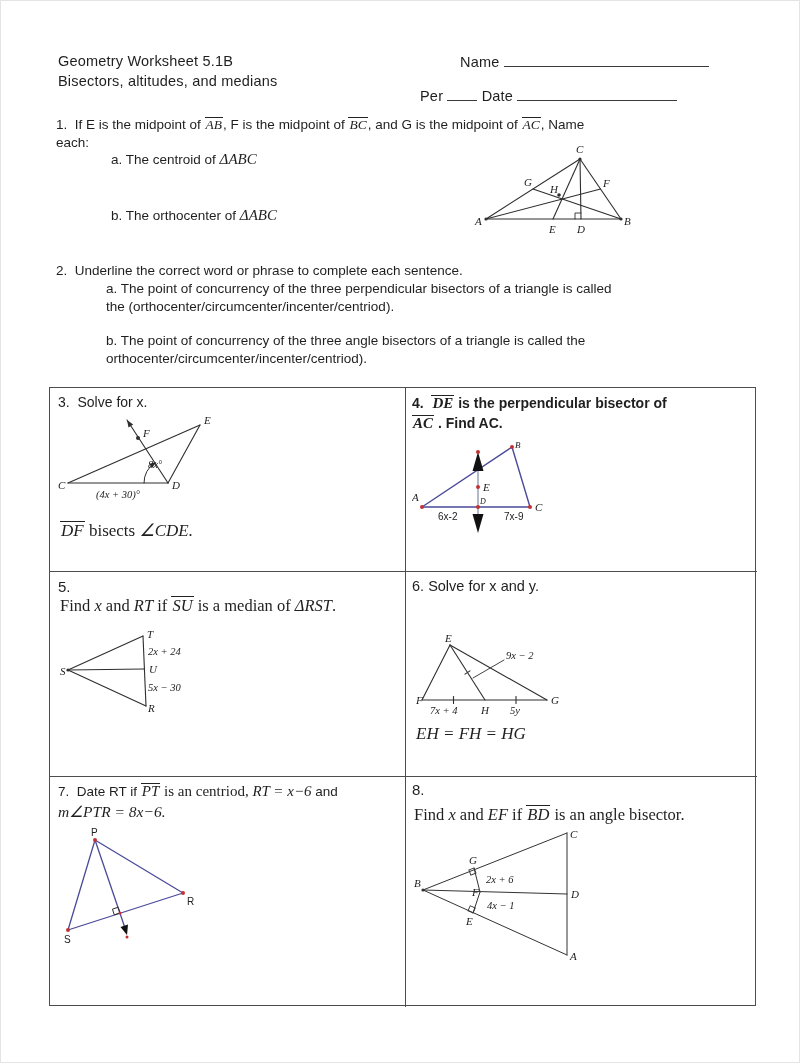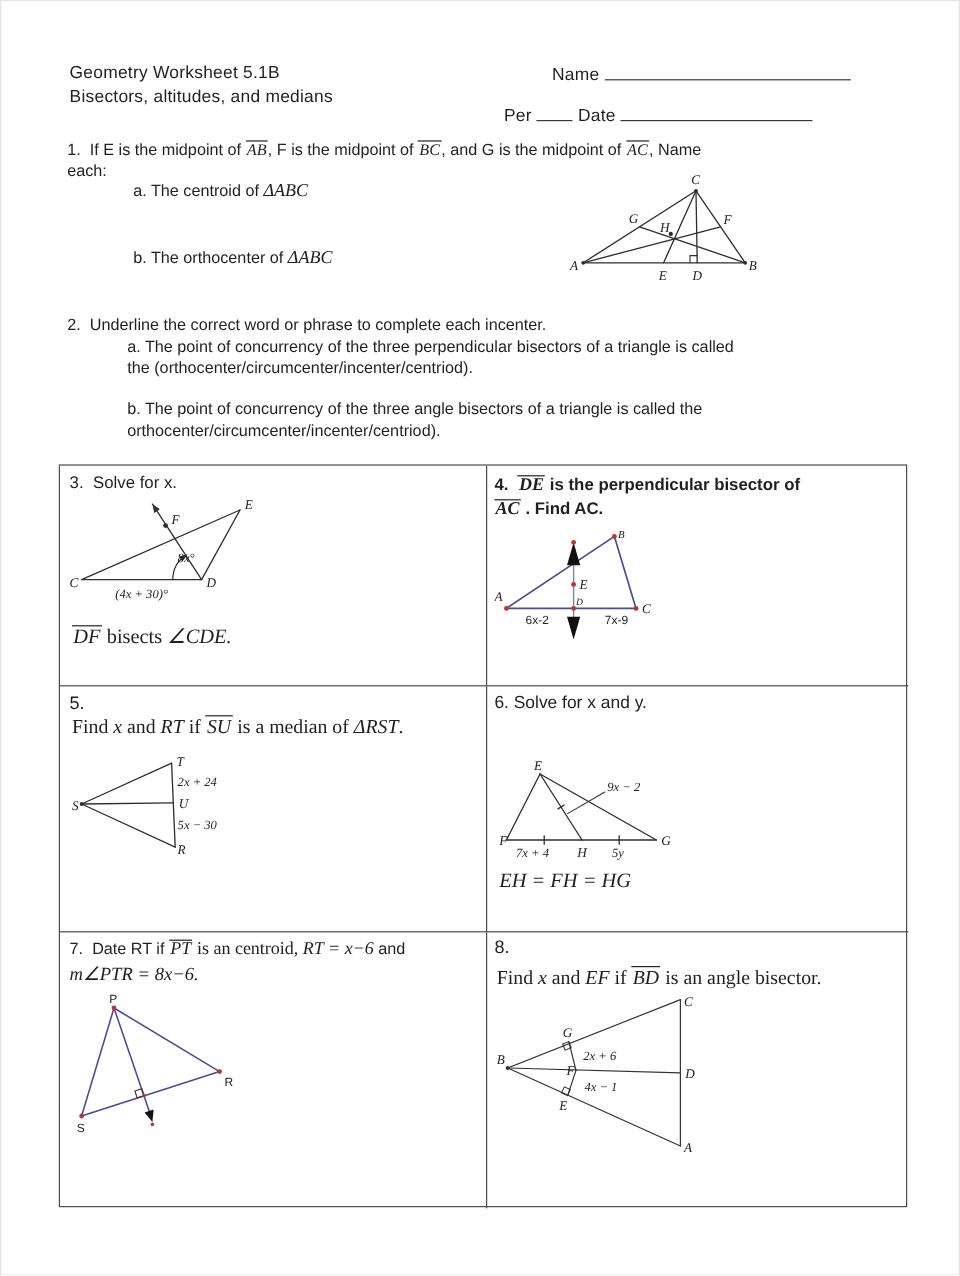--- a/index.html
+++ b/index.html
@@ -82,21 +82,21 @@
     <text class="lbl" x="155" y="86">B</text>
     <text class="lbl" x="55" y="47">G</text>
     <text class="lbl" x="134" y="48">F</text>
     <text class="lbl" x="81" y="54">H</text>
     <text class="lbl" x="80" y="94">E</text>
     <text class="lbl" x="108" y="94">D</text>
   </svg>
 
   <div class="abs qtext" style="left:55px;top:261px;">
     <span>2.</span>&nbsp;
-    <span>Underline the correct word or phrase to complete each incenter.</span>
+    <span>Underline the correct word or phrase to complete each sentence.</span>
   </div>
   <div class="abs qtext" style="left:105px;top:279px;">a. The point of concurrency of the three perpendicular bisectors of a triangle is called</div>
   <div class="abs qtext" style="left:105px;top:297px;">the (orthocenter/circumcenter/incenter/centriod).</div>
   <div class="abs qtext" style="left:105px;top:331px;">b. The point of concurrency of the three angle bisectors of a triangle is called the</div>
   <div class="abs qtext" style="left:105px;top:349px;">orthocenter/circumcenter/incenter/centriod).</div>
 
   <div class="grid">
 
     <div class="cell bR bB" style="left:0;top:0;width:356px;height:184px;">
       <div class="abs cellhead" style="left:8px;top:6px;">
@@ -204,21 +204,21 @@
         <text class="lbl" x="65" y="82">H</text>
         <text class="lblsm" x="14" y="82">7x + 4</text>
         <text class="lblsm" x="94" y="82">5y</text>
       </svg>
       <div class="abs math" style="left:10px;top:152px;font-size:17px;">EH = FH = HG</div>
     </div>
 
     <div class="cell bR" style="left:0;top:389px;width:356px;height:230px;">
       <div class="abs" style="left:8px;top:6px;font-size:13.5px;width:340px;">
         <span>7.</span>&nbsp;
-        <span>Date RT if </span><span class="ov" style="font-size:15px;">PT</span><span class="mathrm" style="font-size:15px;"> is an centroid</span><span class="mathrm" style="font-size:15px;">, </span><span class="math" style="font-size:15px;">RT = x−6</span><span> and</span>
+        <span>Date RT if </span><span class="ov" style="font-size:15px;">PT</span><span class="mathrm" style="font-size:15px;"> is an centriod</span><span class="mathrm" style="font-size:15px;">, </span><span class="math" style="font-size:15px;">RT = x−6</span><span> and</span>
       </div>
       <div class="abs math" style="left:8px;top:26px;font-size:15.5px;">m∠PTR = 8x−6.</div>
       <svg class="abs" style="left:12px;top:50px;" width="140" height="125" viewBox="0 0 140 125">
         <g stroke="#4a4a9a" stroke-width="1.3" fill="none">
           <line x1="33" y1="13" x2="6" y2="103"></line>
           <line x1="33" y1="13" x2="121" y2="66"></line>
           <line x1="6" y1="103" x2="121" y2="66"></line>
           <line x1="33" y1="13" x2="63" y2="101"></line>
         </g>
         <rect x="52" y="80" width="6" height="6" fill="none" stroke="#2e2e2e" stroke-width="0.9" transform="rotate(-18 58 86)"></rect>

